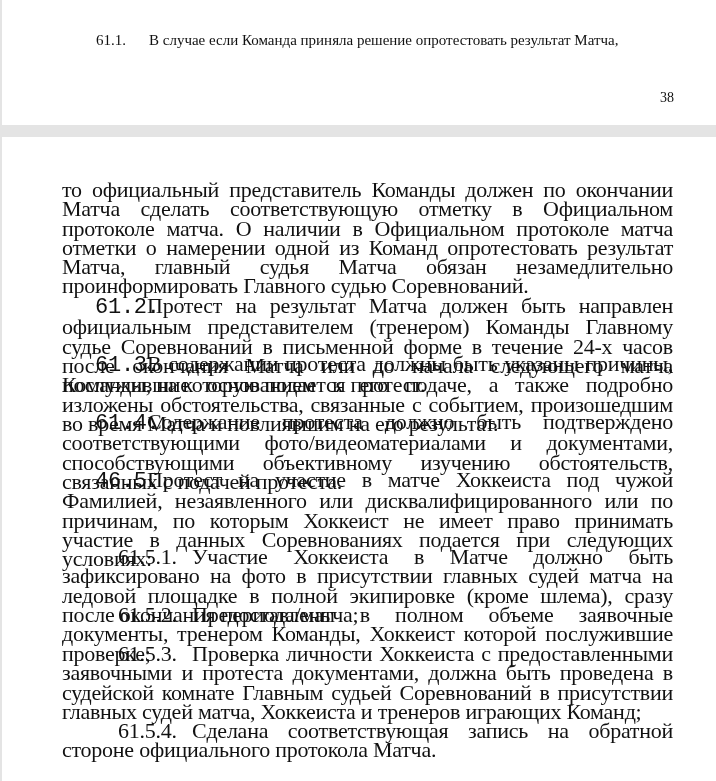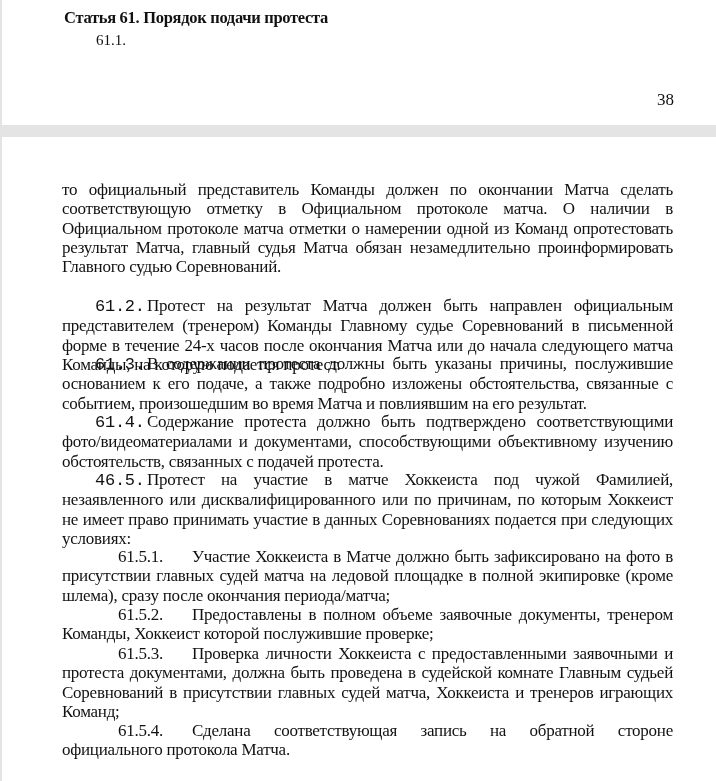--- a/index.html
+++ b/index.html
@@ -17,39 +17,39 @@
     .page-top { top: 0; height: 125px; }
     .page-bottom { top: 137px; height: 644px; }
     .heading {
       position: absolute; left: 62px; top: 8px;
       font-weight: bold; font-size: 16.5px; letter-spacing: -0.3px;
     }
     .line {
       position: absolute; font-size: 15px; line-height: 19px; white-space: nowrap;
     }
     .pnum {
-      position: absolute; right: 42px; top: 90px; font-size: 17px;
+      position: absolute; right: 42px; top: 90px; font-size: 14px;
     }
     .para {
       position: absolute; left: 62px; width: 611px;
-      font-size: 17px; line-height: 19.3px;
+      font-size: 22px; line-height: 19.3px;
       text-align: justify; text-align-last: left;
       letter-spacing: -0.25px;
     }
     .para .lbl { display: inline-block; }
     .p1 { text-indent: 0; }
     .p2 .lbl, .p3 .lbl, .p4 .lbl, .p5 .lbl { padding-left: 33px; width: 52px; font-family: Liberation Mono, monospace; }
     .sub .lbl { padding-left: 56px; width: 74px; }
   </style>
 </head>
 <body>
 
 <div class="page page-top">
-  <div class="heading">Статья 61. Порядок подачи протеста</div>
   <div class="line" style="left:94px; top:31px;">61.1.</div>
+  <div class="line" style="left:147px; top:31px;">В случае если Команда приняла решение опротестовать результат Матча,</div>
   <div class="pnum">38</div>
 </div>
 
 <div class="page page-bottom"></div>
 
 <div class="para p1" style="top:180px;">
   <span>то официальный представитель Команды должен по окончании Матча сделать соответствующую отметку в Официальном протоколе матча. О наличии в Официальном протоколе матча отметки о намерении одной из Команд опротестовать результат Матча, главный судья Матча обязан незамедлительно проинформировать Главного судью Соревнований.</span>
 </div>
 
 <div class="para p2" style="top:296px;">

